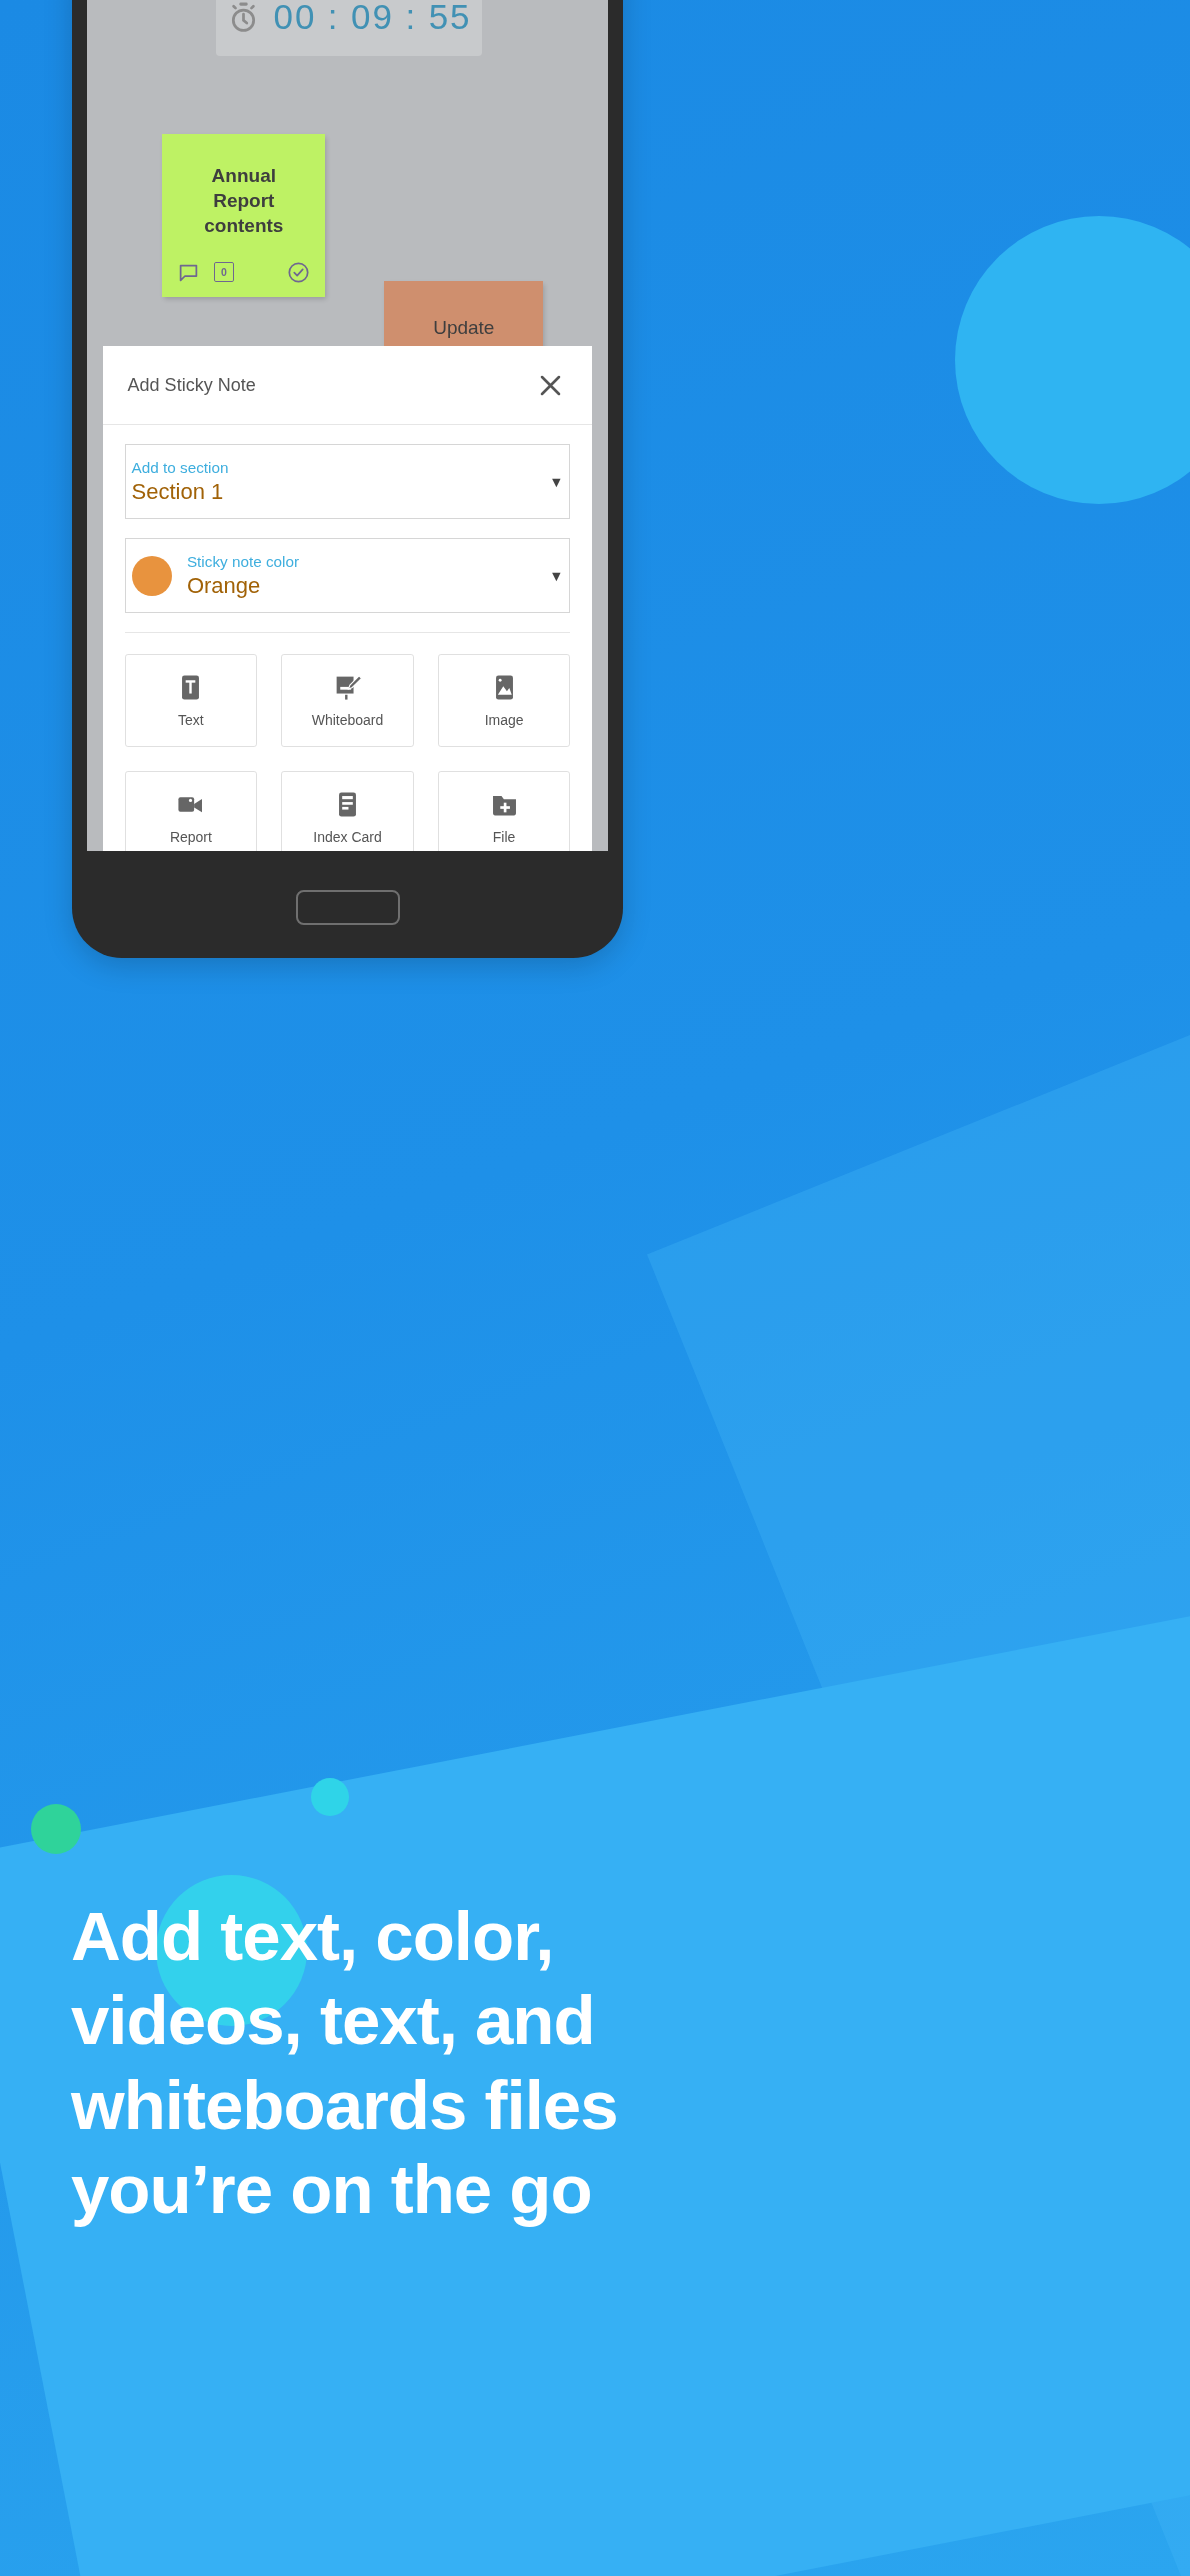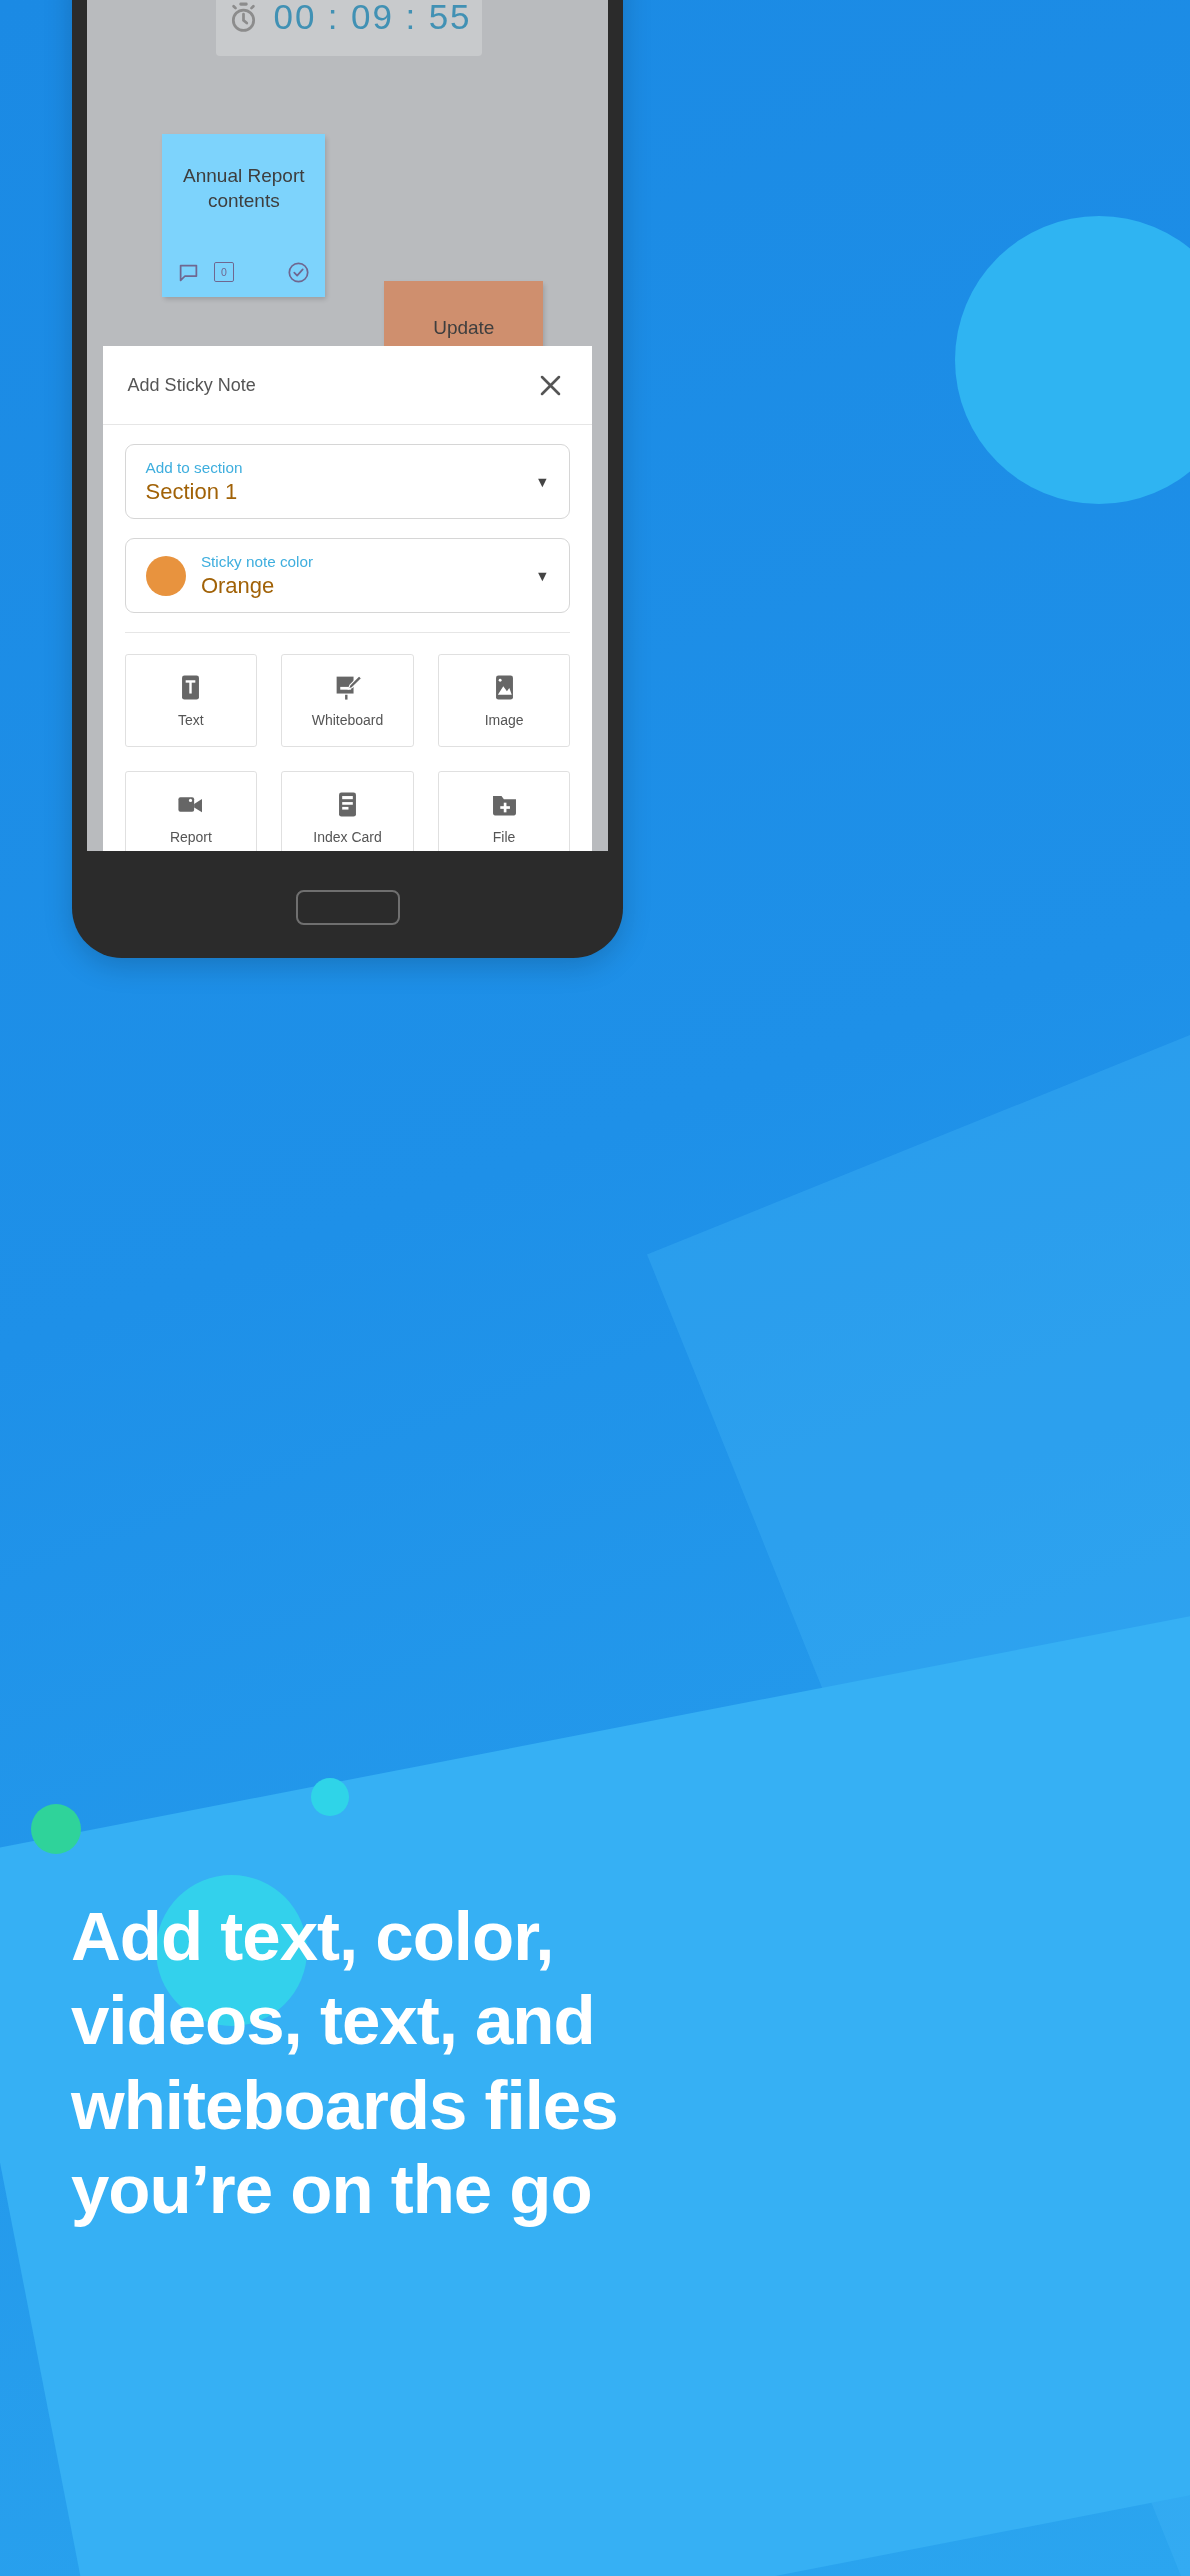--- a/index.html
+++ b/index.html
@@ -109,23 +109,23 @@
     padding: 0 25px 0 25px; border-bottom: 1px solid #e6e6e6;
   }
   .modal-title { font-size: 18px; color: #555; flex: 1; }
   .close-x {
     width: 33px; height: 33px; display: flex; align-items: center; justify-content: center;
     cursor: pointer;
   }
 
   .modal-body { padding: 19px 22px 0; }
   .field {
-    border: 1px solid #d6d6d6; border-radius: 9px;
+    border: 1px solid #d6d6d6; border-radius: 0;
     height: 75px; display: flex; align-items: center;
-    padding: 0 20px; margin-bottom: 19px; position: relative;
+    padding: 0 6px; margin-bottom: 19px; position: relative;
     background: #fff;
   }
   .swatch {
     width: 40px; height: 40px; border-radius: 50%;
     background: #e8933e; flex: none; margin-right: 15.3px;
   }
   .field-texts { display: flex; flex-direction: column; justify-content: center; flex: 1; }
   .field-label { font-size: 15.3px; color: #3eaede; line-height: 1.4; }
   .field-value { font-size: 22px; color: #a16207; line-height: 1.3; }
   .caret { font-size: 14.4px; color: #444; margin-left: auto; }
@@ -173,21 +173,21 @@
         <svg class="stopwatch-icon" viewBox="0 0 24 24">
           <rect x="9" y="1" width="6" height="2.4" rx="1" fill="#8c8c8c"></rect>
           <path d="M6.2 5.2 L4.8 3.8" stroke="#8c8c8c" stroke-width="2" stroke-linecap="round"></path>
           <path d="M17.8 5.2 L19.2 3.8" stroke="#8c8c8c" stroke-width="2" stroke-linecap="round"></path>
           <circle cx="12" cy="14" r="7.4" fill="none" stroke="#8c8c8c" stroke-width="2"></circle>
           <path d="M12 9.6 V14 L14.4 16" stroke="#8c8c8c" stroke-width="2" fill="none" stroke-linecap="round"></path>
         </svg>
         <span class="timer-digits" style="color: rgb(65, 145, 180);">00 : 09 : 55</span>
       </div>
 
-      <div class="sticky sticky-purple" style="background: #7dd3fc;">
+      <div class="sticky sticky-purple" style="background: #bef264; font-weight: bold;">
         <div class="sticky-title">Annual Report contents</div>
         <div class="sticky-foot">
           <svg width="21" height="21" viewBox="0 0 24 24">
             <path d="M3 4h18v12H8l-5 5z" fill="none" stroke="#6f6790" stroke-width="2" stroke-linejoin="round"></path>
           </svg>
           <span class="cnt-box">
             <span>0</span>
           </span>
           <span class="spacer"></span>
           <svg width="23" height="23" viewBox="0 0 24 24">

